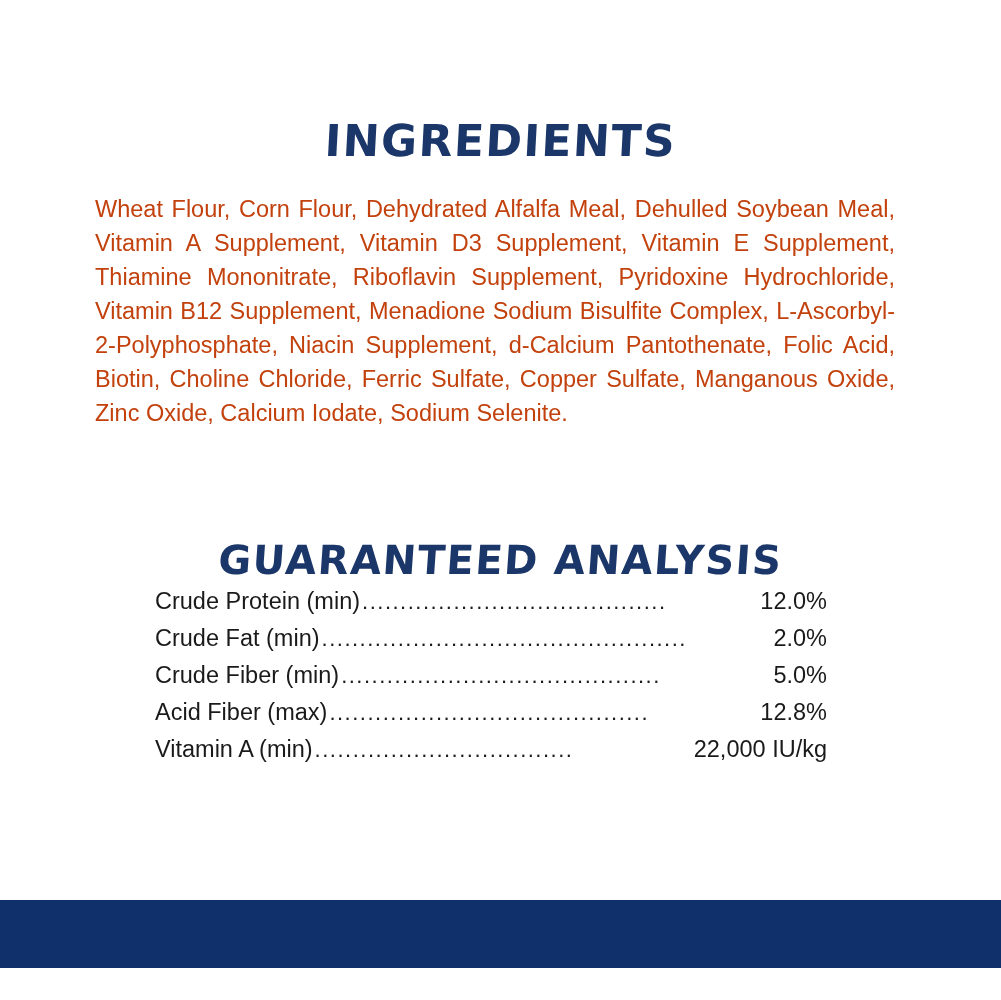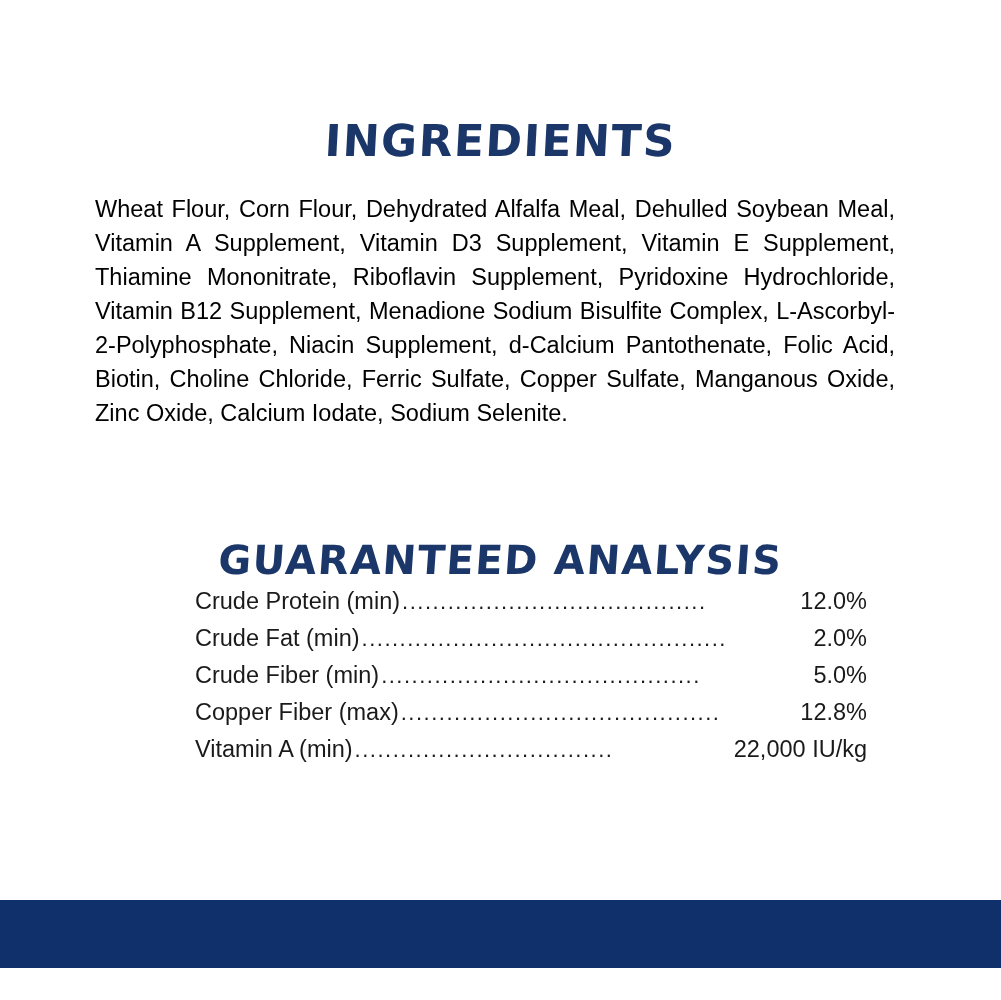--- a/index.html
+++ b/index.html
@@ -38,42 +38,41 @@
     transform: skewX(-3deg);
   }
 
   #ingredients-body {
     position: absolute;
     top: 168px;
     left: 95px;
     width: 800px;
     font-size: 23.5px;
     line-height: 34px;
-    color: #000000;
+    color: #c2410c;
     text-align: justify;
     text-justify: inter-word;
     font-family: "Liberation Sans", sans-serif;
   }
 
   #analysis-heading {
     position: absolute;
     top: 503px;
     left: 0;
     width: 100%;
     font-size: 40px;
     line-height: 48px;
     transform: skewX(-4deg);
   }
 
   #analysis-table {
     position: absolute;
     top: 583px;
     left: 155px;
     width: 672px;
-    margin-left: 40px;
   }
   .analysis-row {
     display: flex;
     align-items: baseline;
     font-size: 23.5px;
     line-height: 37px;
     color: #1a1a1a;
     white-space: nowrap;
   }
   .analysis-label {
@@ -122,21 +121,21 @@
       <span class="analysis-label">Crude Fat (min)</span>
       <span class="analysis-dots">................................................</span>
       <span class="analysis-value">2.0%</span>
     </div>
     <div class="analysis-row">
       <span class="analysis-label">Crude Fiber (min) </span>
       <span class="analysis-dots">..........................................</span>
       <span class="analysis-value">5.0%</span>
     </div>
     <div class="analysis-row">
-      <span class="analysis-label">Copper Fiber (max)</span>
+      <span class="analysis-label">Acid Fiber (max)</span>
       <span class="analysis-dots">..........................................</span>
       <span class="analysis-value">12.8%</span>
     </div>
     <div class="analysis-row">
       <span class="analysis-label">Vitamin A (min) </span>
       <span class="analysis-dots">..................................</span>
       <span class="analysis-value">22,000 IU/kg</span>
     </div>
   </div>
 

